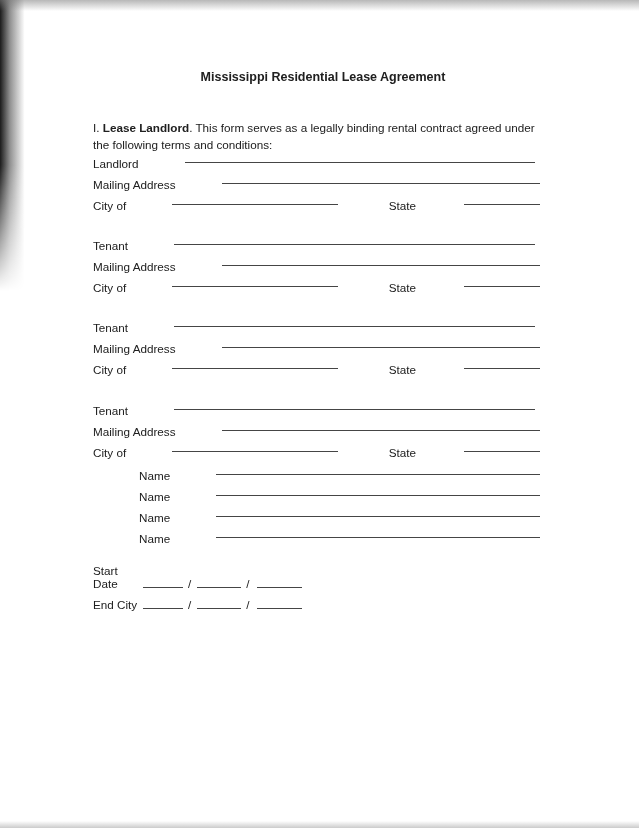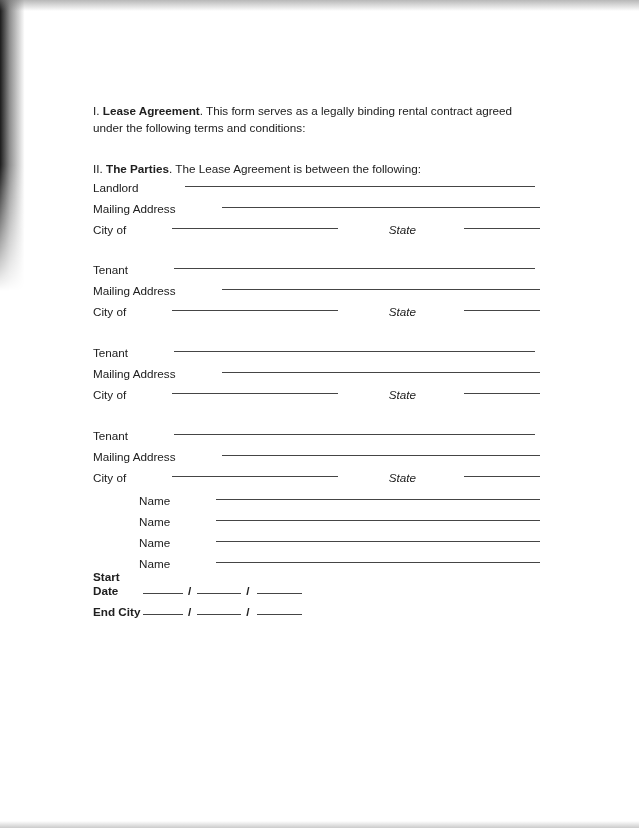--- a/index.html
+++ b/index.html
@@ -64,36 +64,36 @@
   }
   .frow .lbl { line-height: 13.5px; white-space: pre; }
   .fline {
     flex: 1 1 auto;
     border-bottom: 1.5px solid #454545;
     margin-left: 4px;
     margin-bottom: 3px;
     height: 0;
   }
   .fline.short { margin-right: 5px; }
-  .state-lbl { margin-left: 9px; margin-right: 2px; font-style: italic; }
+  .state-lbl { margin-left: 9px; margin-right: 2px; }
   .state-line { flex: 0 0 auto; width: 76px; margin-left: 4px; }
 
   .minor-line { margin-top: 22px; }
   .name-rows { margin-top: 2px; margin-left: 46px; }
 
   .para-iii { margin-top: 22px; }
   .blank-inline {
     display: inline-block;
     width: 80px;
     height: 11px;
     border-bottom: 1.5px solid #454545;
   }
   .mdy-line { margin-top: 7px; }
 
-  .date-rows { margin-top: 2px; font-weight: bold; }
+  .date-rows { margin-top: 20px; }
   .drow {
     display: flex;
     align-items: flex-end;
     height: 21px;
   }
   .drow .dlbl { flex: 0 0 50px; line-height: 13.5px; }
   .dseg {
     flex: 0 0 auto;
     border-bottom: 1.5px solid #454545;
     margin-bottom: 3px;
@@ -103,24 +103,24 @@
   .dseg.s2 { width: 44px; margin-left: 1px; }
   .dseg.s3 { width: 45px; margin-left: 2px; }
   .dsep { padding: 0 5px; line-height: 13.5px; }
 </style>
 </head>
 <body>
 
 <div class="page">
   <div class="content">
 
-
-    <p class="para-i"><span>I. </span><span class="b">Lease Agreement</span><span>. This form serves as a legally binding rental contract agreed under the following terms and conditions:</span></p>
-
-    <p class="head-ii"><span>II. </span><span class="b">The Parties</span><span>. The Lease Agreement is between the following:</span></p>
+    <div class="doc-title">Mississippi Residential Lease Agreement</div>
+
+    <p class="para-i"><span>I. </span><span class="b">Lease Landlord</span><span>. This form serves as a legally binding rental contract agreed under the following terms and conditions:</span></p>
+
 
     <div class="party-block first">
       <div class="frow">
         <span class="lbl">Landlord</span>
         <span class="fline short"></span>
       </div>
       <div class="frow">
         <span class="lbl">Mailing Address</span>
         <span class="fline"></span>
       </div>

